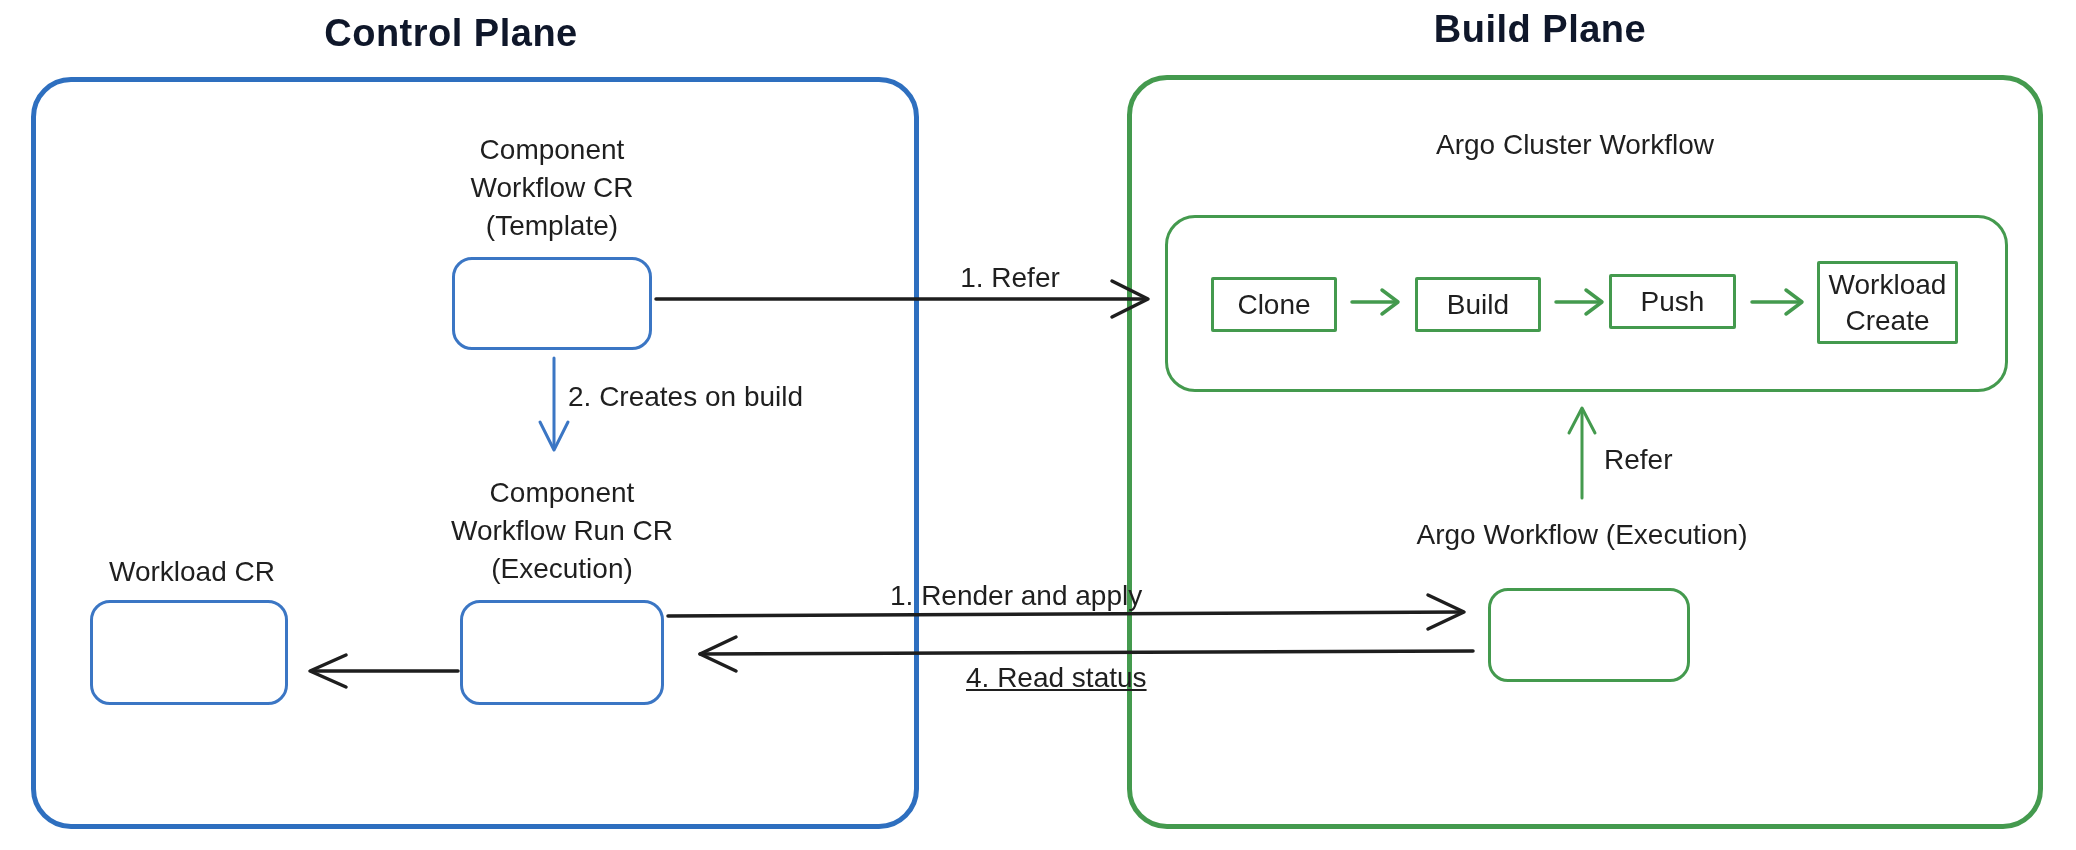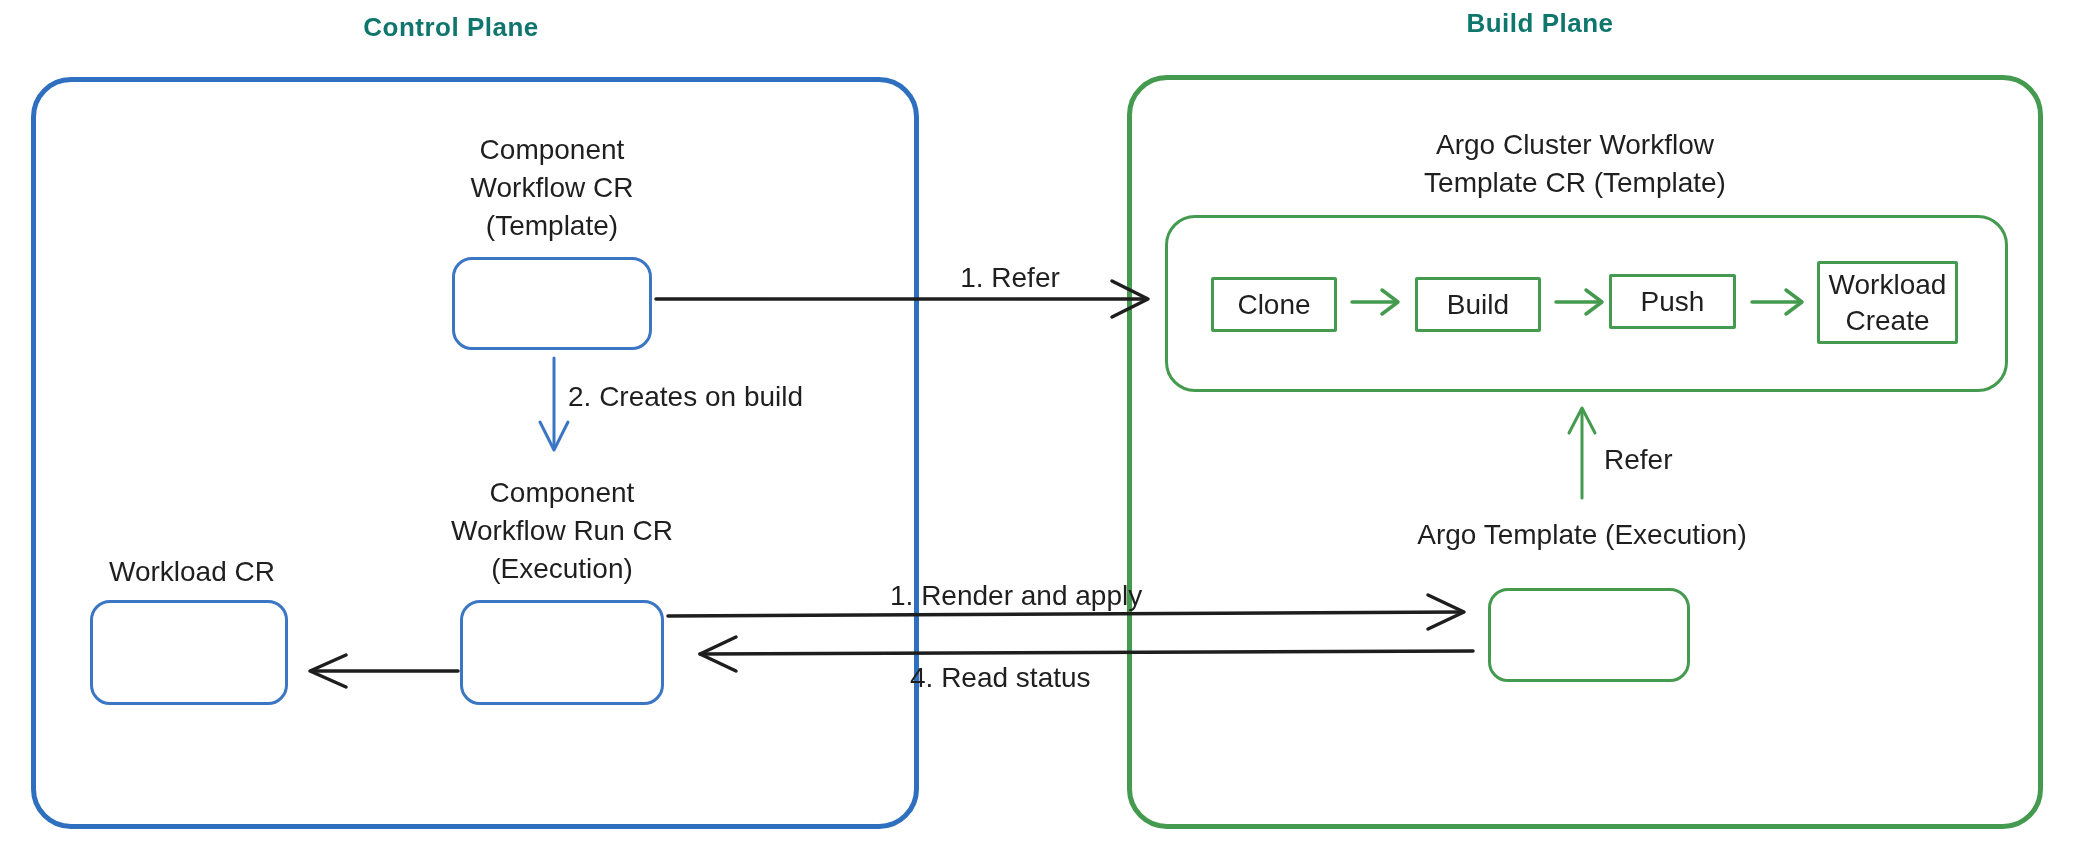--- a/index.html
+++ b/index.html
@@ -7,25 +7,25 @@
     position: relative;
     width: 2076px;
     height: 850px;
     background: #ffffff;
     font-family: "Liberation Sans", sans-serif;
     color: #1f1f1f;
     overflow: hidden;
   }
   .abs { position: absolute; }
   .title {
-    font-size: 26px;
+    font-size: 38px;
     font-weight: 700;
     letter-spacing: 0.5px;
     text-align: center;
-    color: #0f766e;
+    color: #0f172a;
   }
   .lbl {
     font-size: 28px;
     line-height: 38px;
     color: #1f1f1f;
     white-space: nowrap;
   }
   .lbl.center { text-align: center; white-space: normal; }
   .plane {
     border-radius: 40px;
@@ -81,37 +81,36 @@
     <div>Workflow Run CR</div>
     <div>(Execution)</div>
   </div>
   <div class="abs node blue" style="left:460px; top:600px; width:198px; height:99px;"></div>
 
   <div class="abs lbl center" style="left:42px; top:553px; width:300px;">Workload CR</div>
   <div class="abs node blue" style="left:90px; top:600px; width:192px; height:99px;"></div>
 
   <div class="abs lbl center" style="left:1325px; top:126px; width:500px;">
     <div>Argo Cluster Workflow</div>
-    <div>Template CR (Template)</div>
   </div>
   <div class="abs inner-container" style="left:1165px; top:215px; width:837px; height:171px;"></div>
 
   <div class="abs step" style="left:1211px; top:277px; width:120px; height:49px;">Clone</div>
   <div class="abs step" style="left:1415px; top:277px; width:120px; height:49px;">Build</div>
   <div class="abs step" style="left:1609px; top:274px; width:121px; height:49px;">Push</div>
   <div class="abs step" style="left:1817px; top:261px; width:135px; height:77px;">Workload Create</div>
 
   <div class="abs lbl" style="left:1604px; top:441px;">Refer</div>
-  <div class="abs lbl center" style="left:1382px; top:516px; width:400px;">Argo Template (Execution)</div>
+  <div class="abs lbl center" style="left:1382px; top:516px; width:400px;">Argo Workflow (Execution)</div>
   <div class="abs node green" style="left:1488px; top:588px; width:196px; height:88px;"></div>
 
   <div class="abs lbl" style="left:910px; top:259px; width:200px; text-align:center;">1. Refer</div>
   <div class="abs lbl" style="left:568px; top:378px;">2. Creates on build</div>
   <div class="abs lbl" style="left:890px; top:577px;">1. Render and apply</div>
-  <div class="abs lbl" style="left:910px; top:659px;">4. Read status</div>
+  <div class="abs lbl" style="left:966px; top:659px;text-decoration:underline;">4. Read status</div>
 
   <svg class="arrows" width="2076" height="850" viewBox="0 0 2076 850">
 
     <g fill="none" stroke="#1e1e1e" stroke-width="3.5" stroke-linecap="round" stroke-linejoin="round">
       <line x1="656" y1="299" x2="1146" y2="299"></line>
       <polyline points="1112,281 1148,299 1112,317"></polyline>
     </g>
 
     <g fill="none" stroke="#3b76c4" stroke-width="3" stroke-linecap="round" stroke-linejoin="round">
       <line x1="554" y1="358" x2="554" y2="446"></line>

